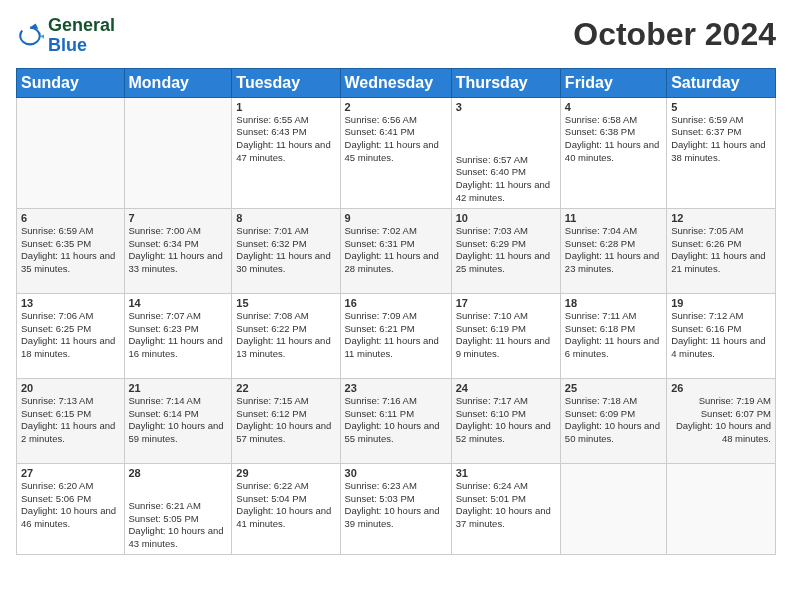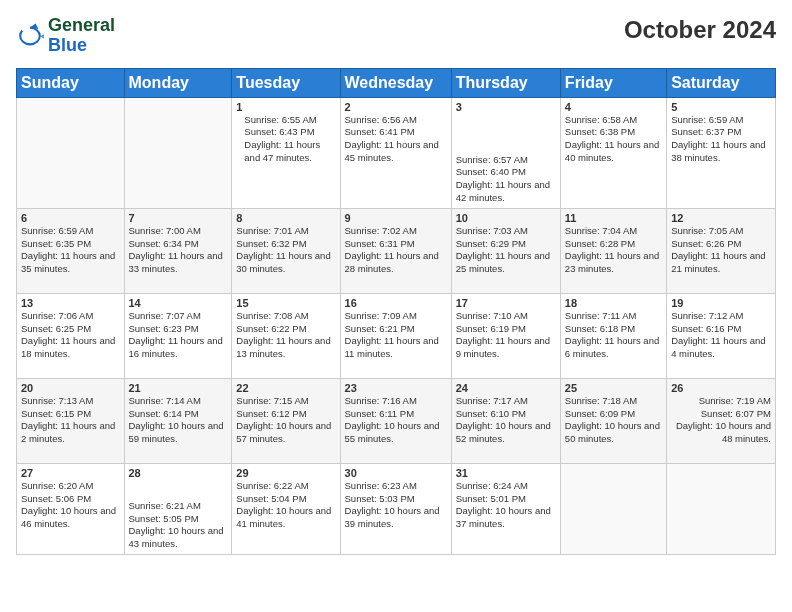--- a/index.html
+++ b/index.html
@@ -35,21 +35,21 @@
     .logo-general { color: #14532d; }
     .logo-blue { color: #1a6bbf; }
     .logo-icon {
       width: 28px;
       height: 28px;
     }
     .title-block {
       text-align: right;
     }
     .month-year {
-      font-size: 24px;
+      font-size: 32px;
       font-weight: bold;
       color: #333;
     }
     .location {
       font-size: 14px;
       color: #555;
     }
     .calendar {
       width: 100%;
       border-collapse: collapse;
@@ -123,21 +123,21 @@
         <th>Friday</th>
         <th>Saturday</th>
       </tr>
     </thead>
     <tbody id="calendar-body">
     <tr>
           <td class="empty"></td>
           <td class="empty"></td>
           <td>
             <span class="day-num">1</span>
-            <div class="day-info" style="white-space: pre-line; margin-left: 8px;">Sunrise: 6:55 AM
+            <div class="day-info" style="white-space: pre-line;">Sunrise: 6:55 AM
 Sunset: 6:43 PM
 Daylight: 11 hours and 47 minutes.</div>
           </td>
           <td>
             <span class="day-num">2</span>
             <div class="day-info" style="white-space: pre-line;">Sunrise: 6:56 AM
 Sunset: 6:41 PM
 Daylight: 11 hours and 45 minutes.</div>
           </td>
           <td>

